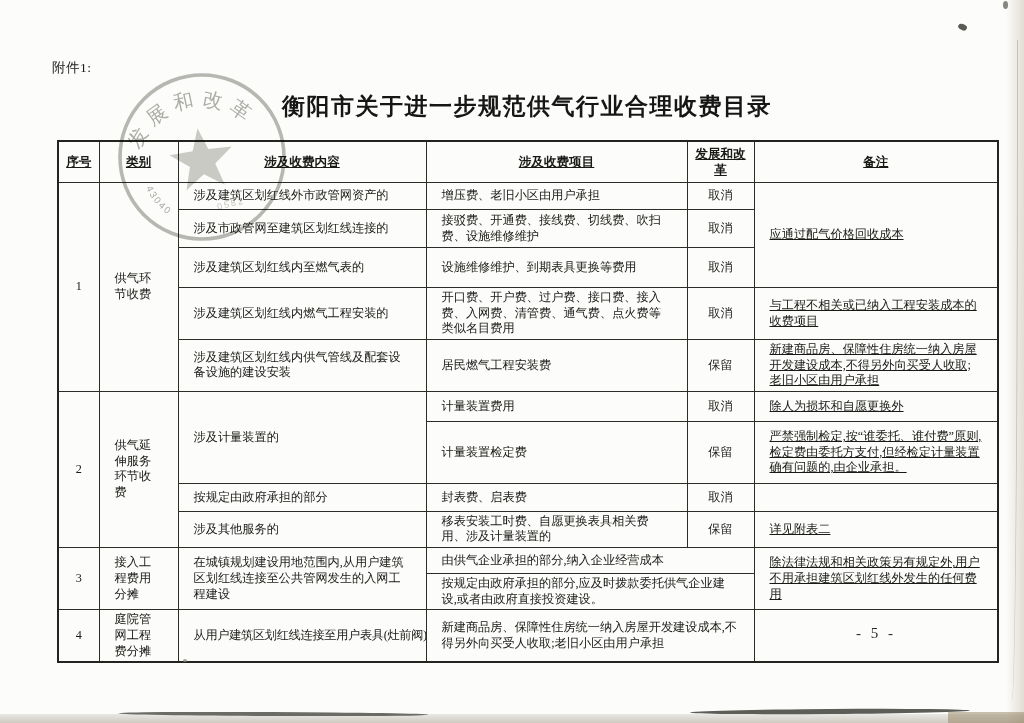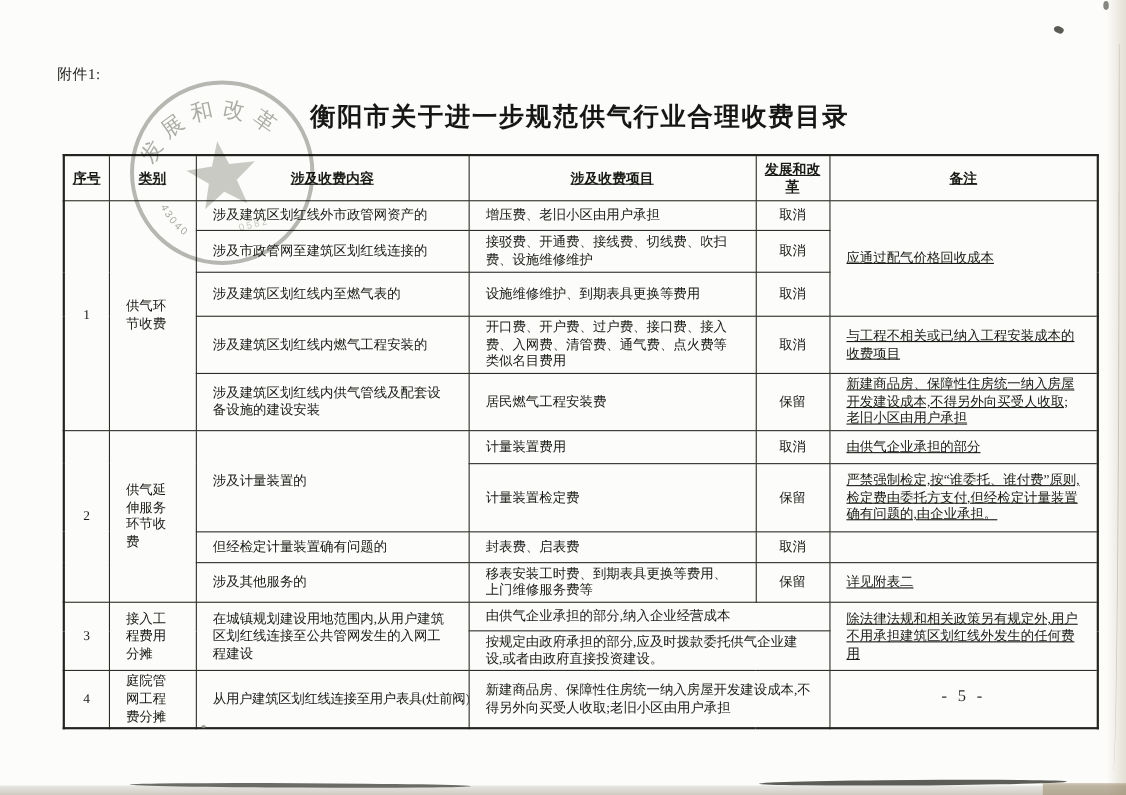--- a/index.html
+++ b/index.html
@@ -157,36 +157,36 @@
         <td class="c-adj">保留</td>
         <td class="c-remark">新建商品房、保障性住房统一纳入房屋开发建设成本,不得另外向买受人收取;老旧小区由用户承担</td>
       </tr>
 
       <tr style="height:30px">
         <td rowspan="4" class="c-index">2</td>
         <td rowspan="4" class="c-cat">供气延伸服务环节收费</td>
         <td rowspan="2">涉及计量装置的</td>
         <td>计量装置费用</td>
         <td class="c-adj">取消</td>
-        <td class="c-remark">由供气企业承担的部分</td>
+        <td class="c-remark">除人为损坏和自愿更换外</td>
       </tr>
       <tr style="height:62px">
         <td>计量装置检定费</td>
         <td class="c-adj">保留</td>
         <td class="c-remark">严禁强制检定,按“谁委托、谁付费”原则,检定费由委托方支付,但经检定计量装置确有问题的,由企业承担。</td>
       </tr>
       <tr style="height:28px">
-        <td>但经检定计量装置确有问题的</td>
+        <td>按规定由政府承担的部分</td>
         <td>封表费、启表费</td>
         <td class="c-adj">取消</td>
         <td class="c-remark"></td>
       </tr>
       <tr style="height:33px">
         <td>涉及其他服务的</td>
-        <td>移表安装工时费、到期表具更换等费用、上门维修服务费等</td>
+        <td>移表安装工时费、自愿更换表具相关费用、涉及计量装置的</td>
         <td class="c-adj">保留</td>
         <td class="c-remark">详见附表二</td>
       </tr>
 
       <tr style="height:26px">
         <td rowspan="2" class="c-index">3</td>
         <td rowspan="2" class="c-cat">接入工程费用分摊</td>
         <td rowspan="2">在城镇规划建设用地范围内,从用户建筑区划红线连接至公共管网发生的入网工程建设</td>
         <td colspan="2">由供气企业承担的部分,纳入企业经营成本</td>
         <td rowspan="2" class="c-remark">除法律法规和相关政策另有规定外,用户不用承担建筑区划红线外发生的任何费用</td>

